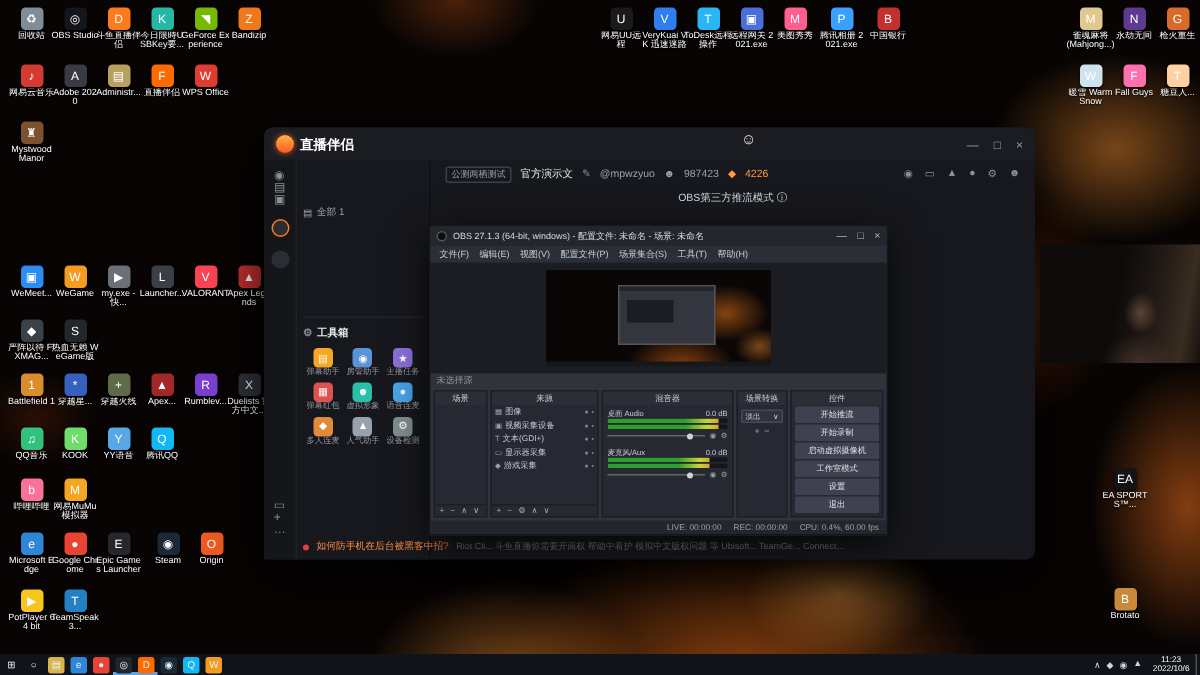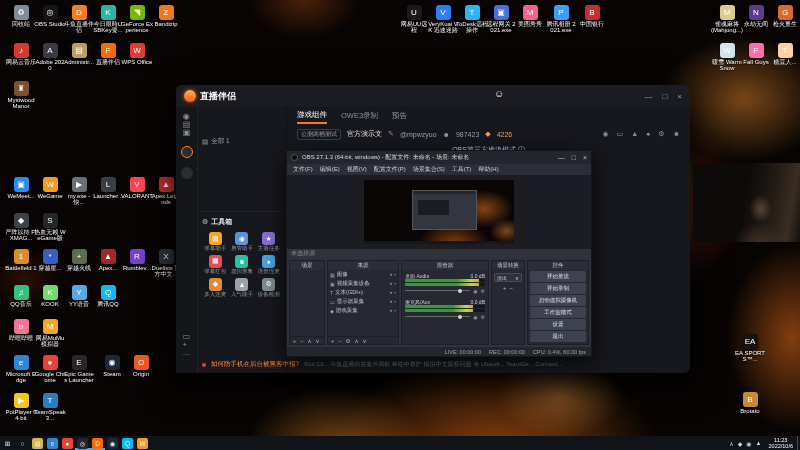--- a/index.html
+++ b/index.html
@@ -412,21 +412,21 @@
       <div class="dicon" style="left: 740px; top: 43px; --c: #ff6fae;">
         <div class="ic">F</div>
         <div class="lbl">Fall Guys</div>
       </div>
 
       <div class="dicon" style="left: 769px; top: 43px; --c: #ffd0a0;">
         <div class="ic">T</div>
         <div class="lbl">糖豆人...</div>
       </div>
 
-      <div class="dicon" style="left: 734px; top: 334px; --c: #141414;">
+      <div class="dicon" style="left: 734px; top: 312px; --c: #141414;">
         <div class="ic">EA</div>
         <div class="lbl">EA SPORTS™...</div>
       </div>
 
       <div class="dicon" style="left: 734px; top: 392px; --c: #c88a3a;">
         <div class="ic">B</div>
         <div class="lbl">Brotato</div>
       </div>
     </div>
 
@@ -511,26 +511,20 @@
               <div class="tlbl">人气助手</div>
             </div>
 
             <div class="titem" style="--c: #7f8c8d;">
               <div class="tic">⚙</div>
               <div class="tlbl">设备检测</div>
             </div>
           </div>
       </div>
       <div class="main">
-        <div class="nav-row">
-
-        <div class="tab active">游戏组件</div>
-            <div class="tab">OWE3录制</div>
-            <div class="tab">预告</div>
-          </div>
         <div class="info-row">
           <span class="badge">公测两栖测试</span>
           <span class="sname">官方演示文</span>
           <span class="edit">✎</span>
           <span>@mpwzyuo</span>
           <span>☻</span>
           <span>987423</span>
           <span class="orange">◆</span>
           <span class="orange">4226</span>
           <span class="hicons">

